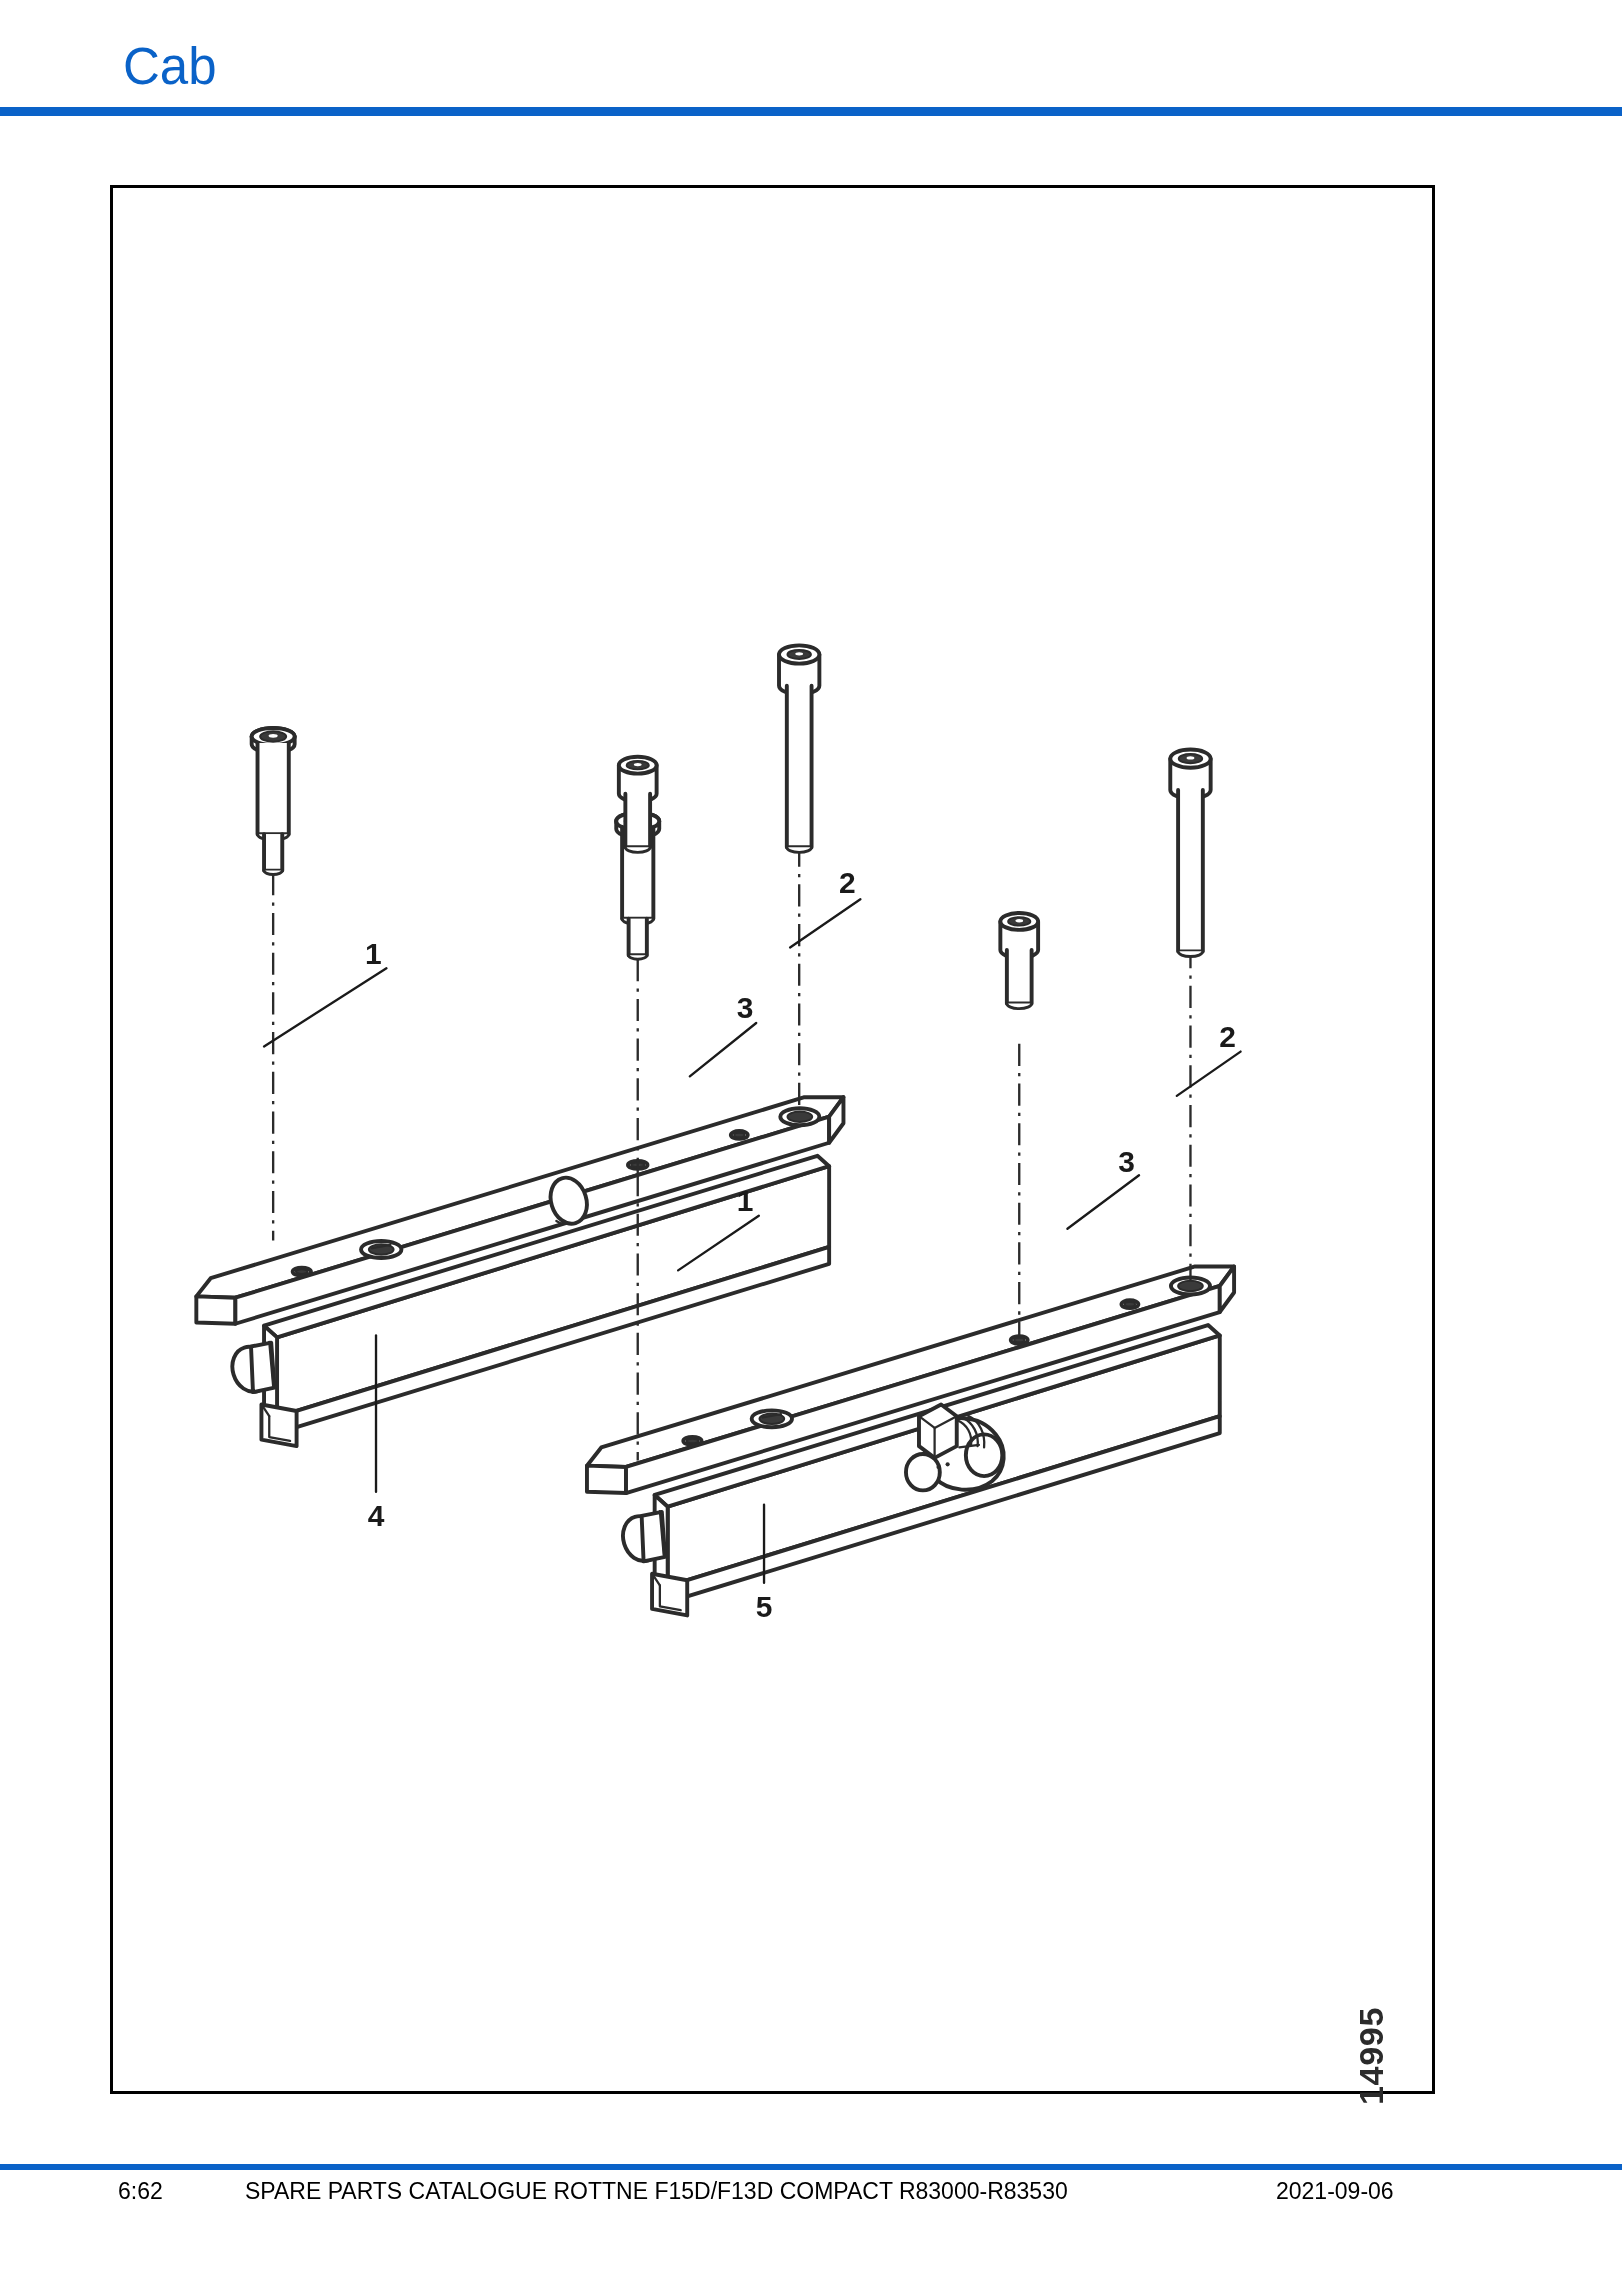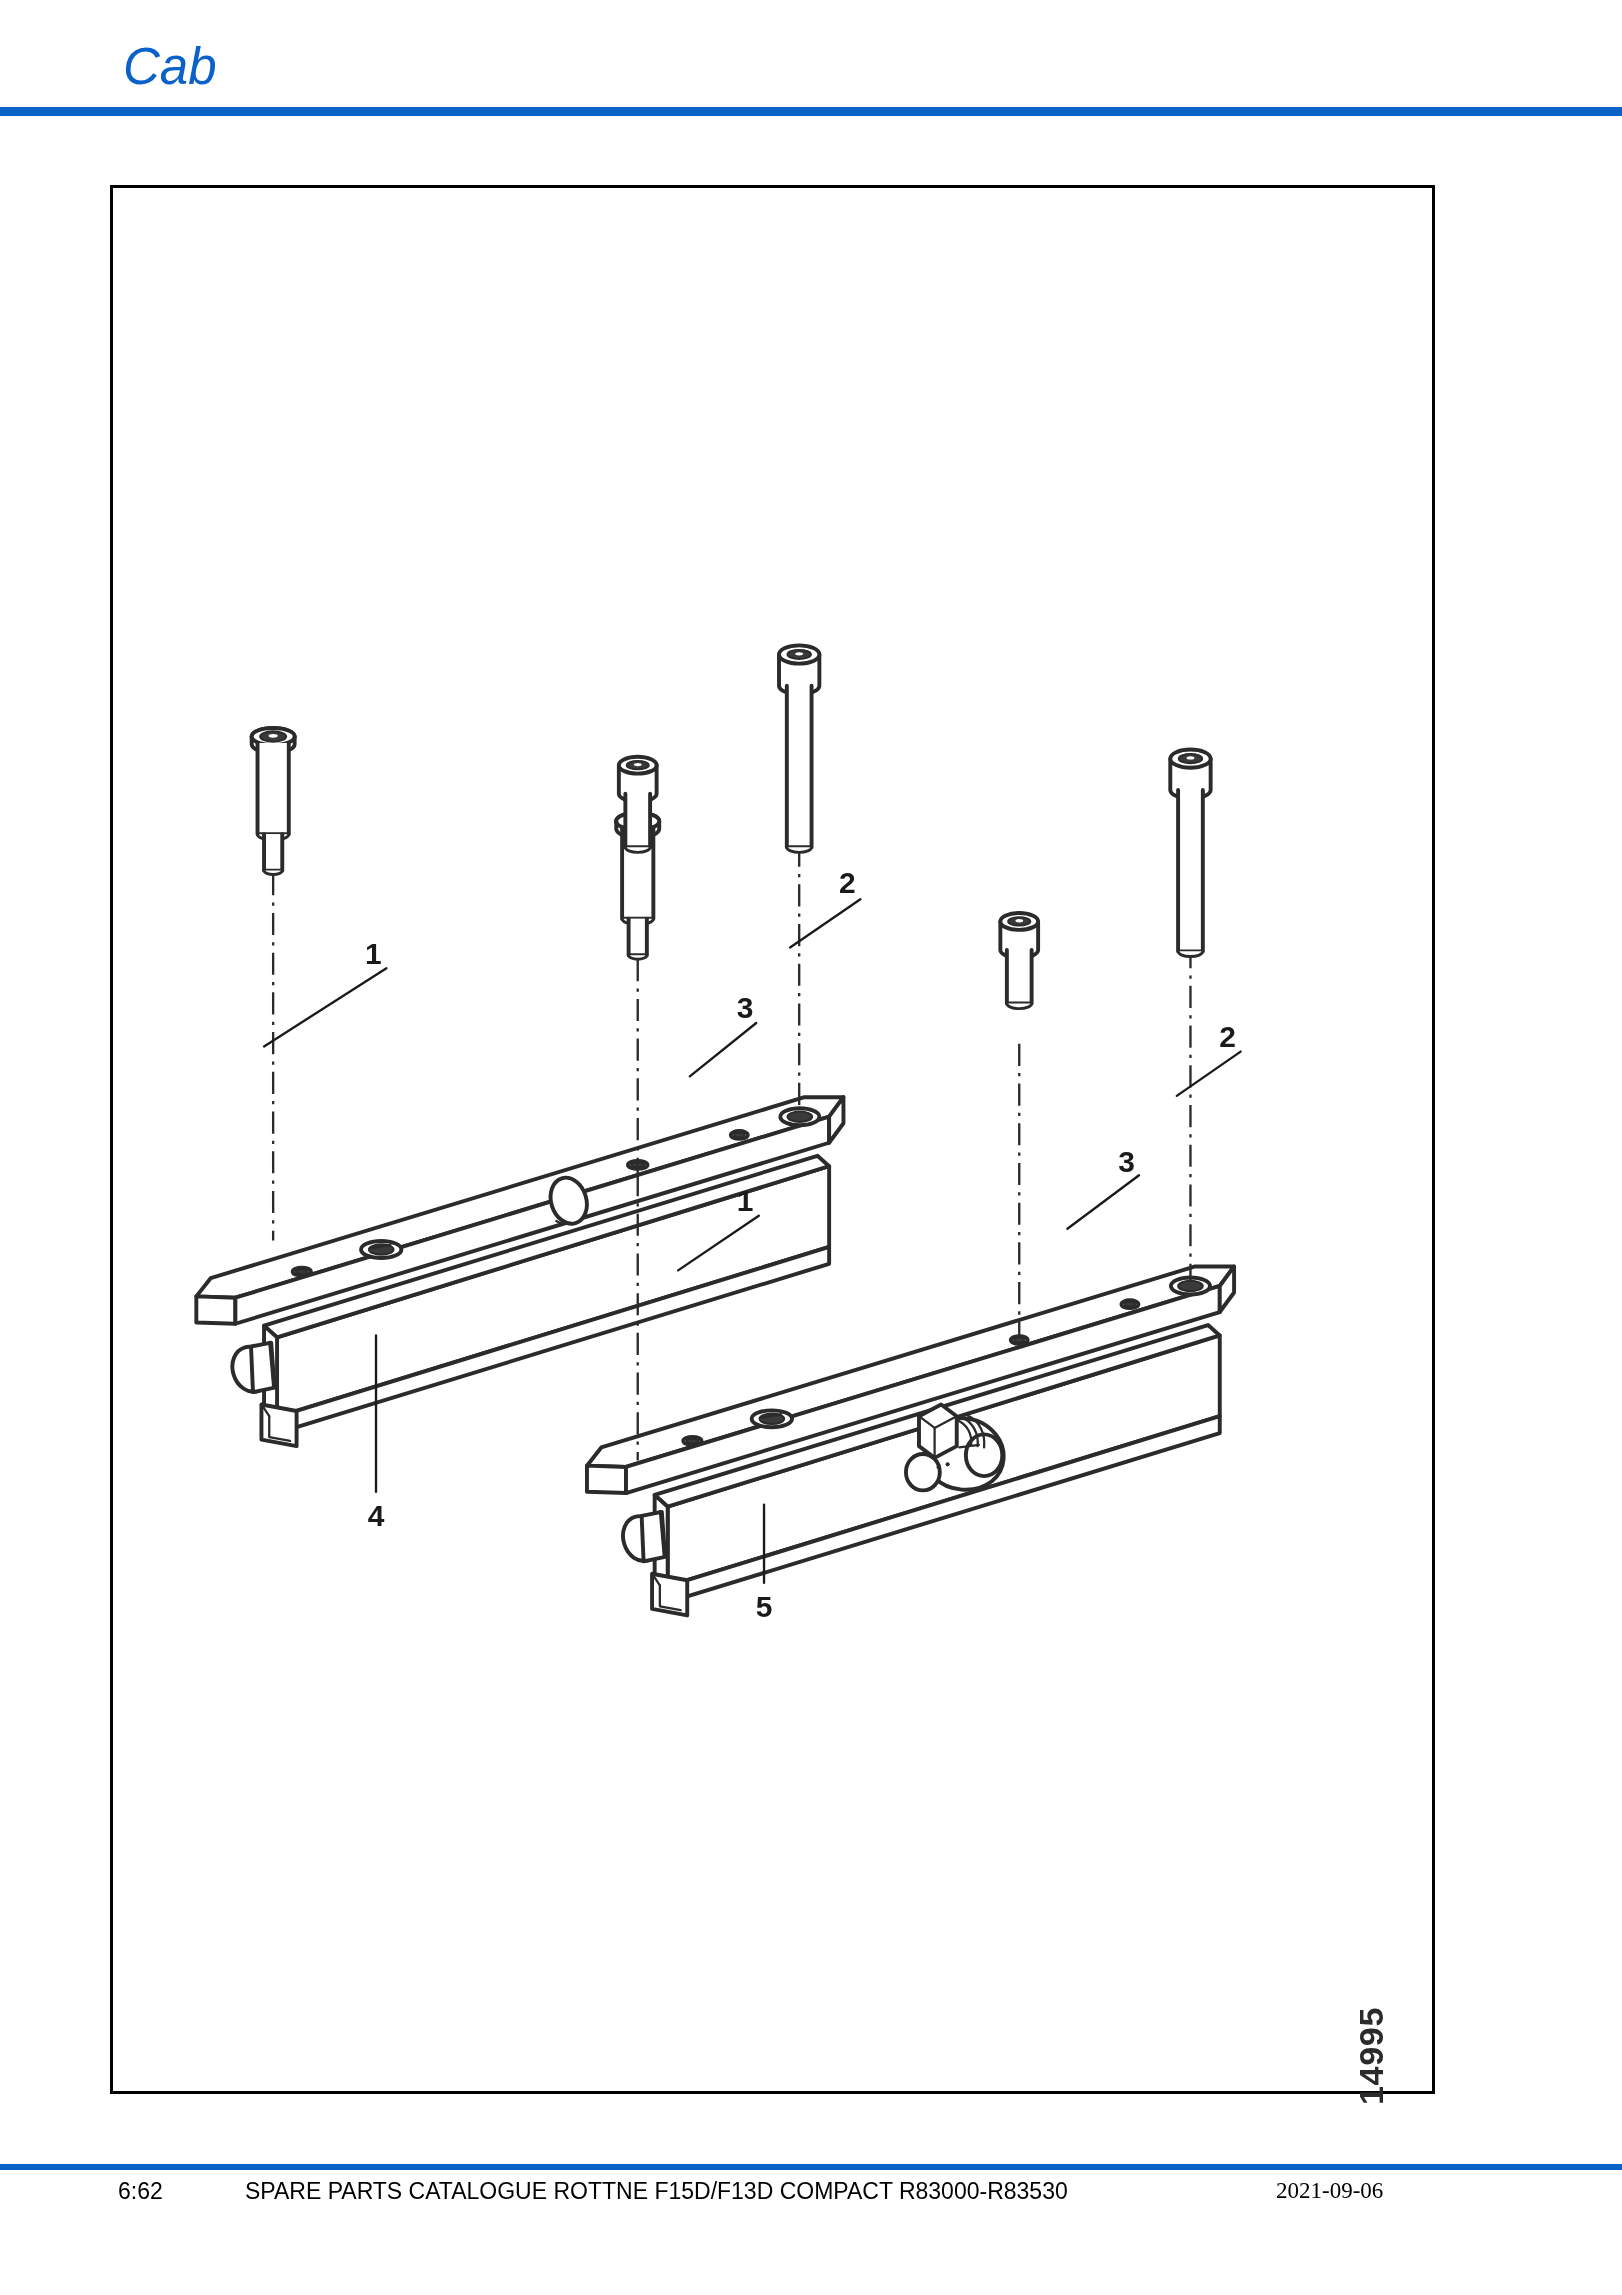--- a/index.html
+++ b/index.html
@@ -25,21 +25,20 @@
   }
   #page-title {
     position: absolute;
     left: 123px;
     top: 41px;
     font-size: 51px;
     color: #0a62c8;
     letter-spacing: 0px;
     line-height: 1;
     white-space: nowrap;
-    font-style: italic;
   }
   #logo-block {
     position: absolute;
     right: 72px;
     top: 18.3px;
     width: 366px;
     height: 88px;
   }
   #logo-mark {
     position: absolute;
@@ -137,21 +136,20 @@
   }
   #footer-title {
     position: absolute;
     left: 245px;
     top: 0;
   }
   #footer-date {
     position: absolute;
     left: 1276px;
     top: 0;
-    font-family: Liberation Serif, serif;
   }
 </style>
 </head>
 <body>
 
 <div id="header">
 
   <div id="page-title">Cab</div>
 
 

